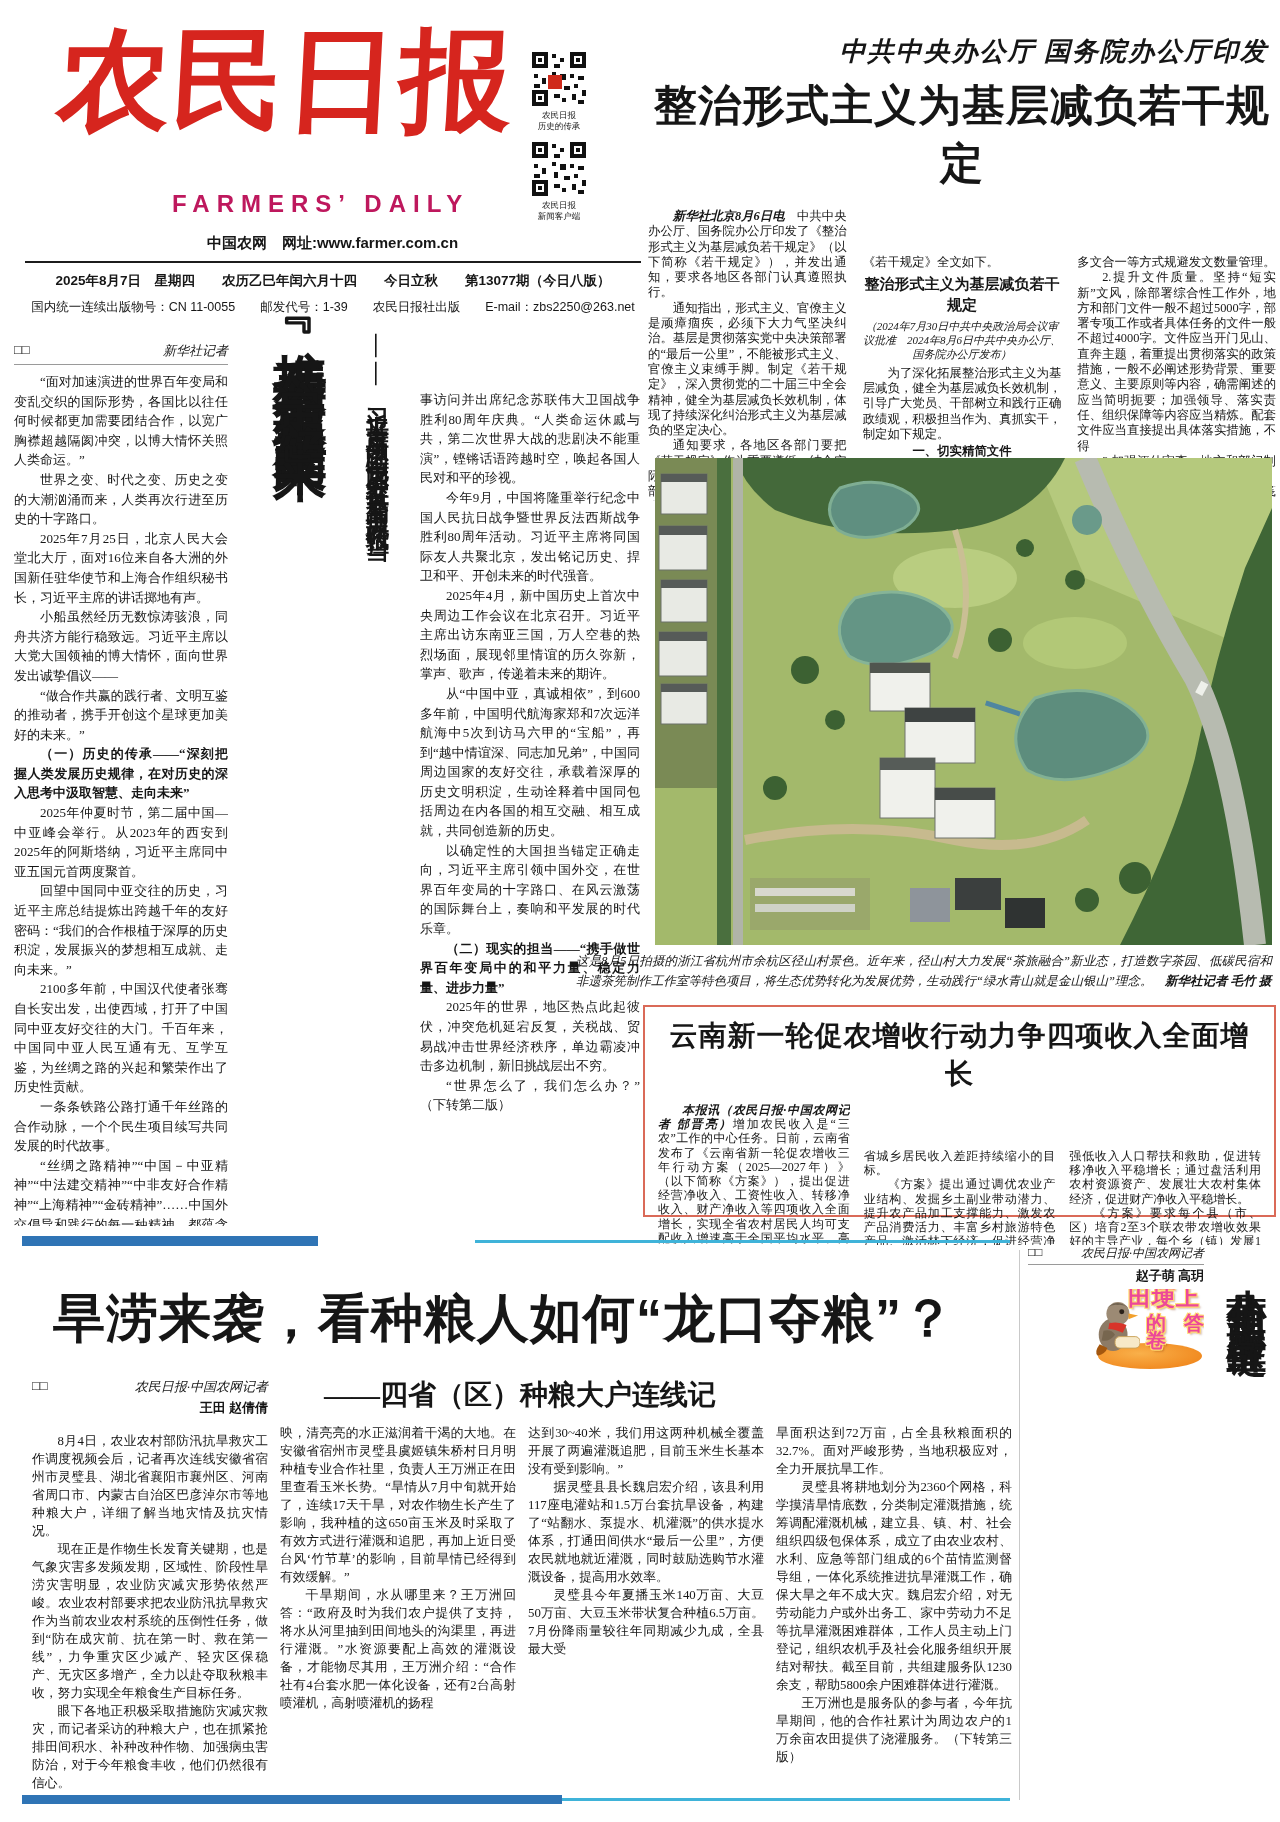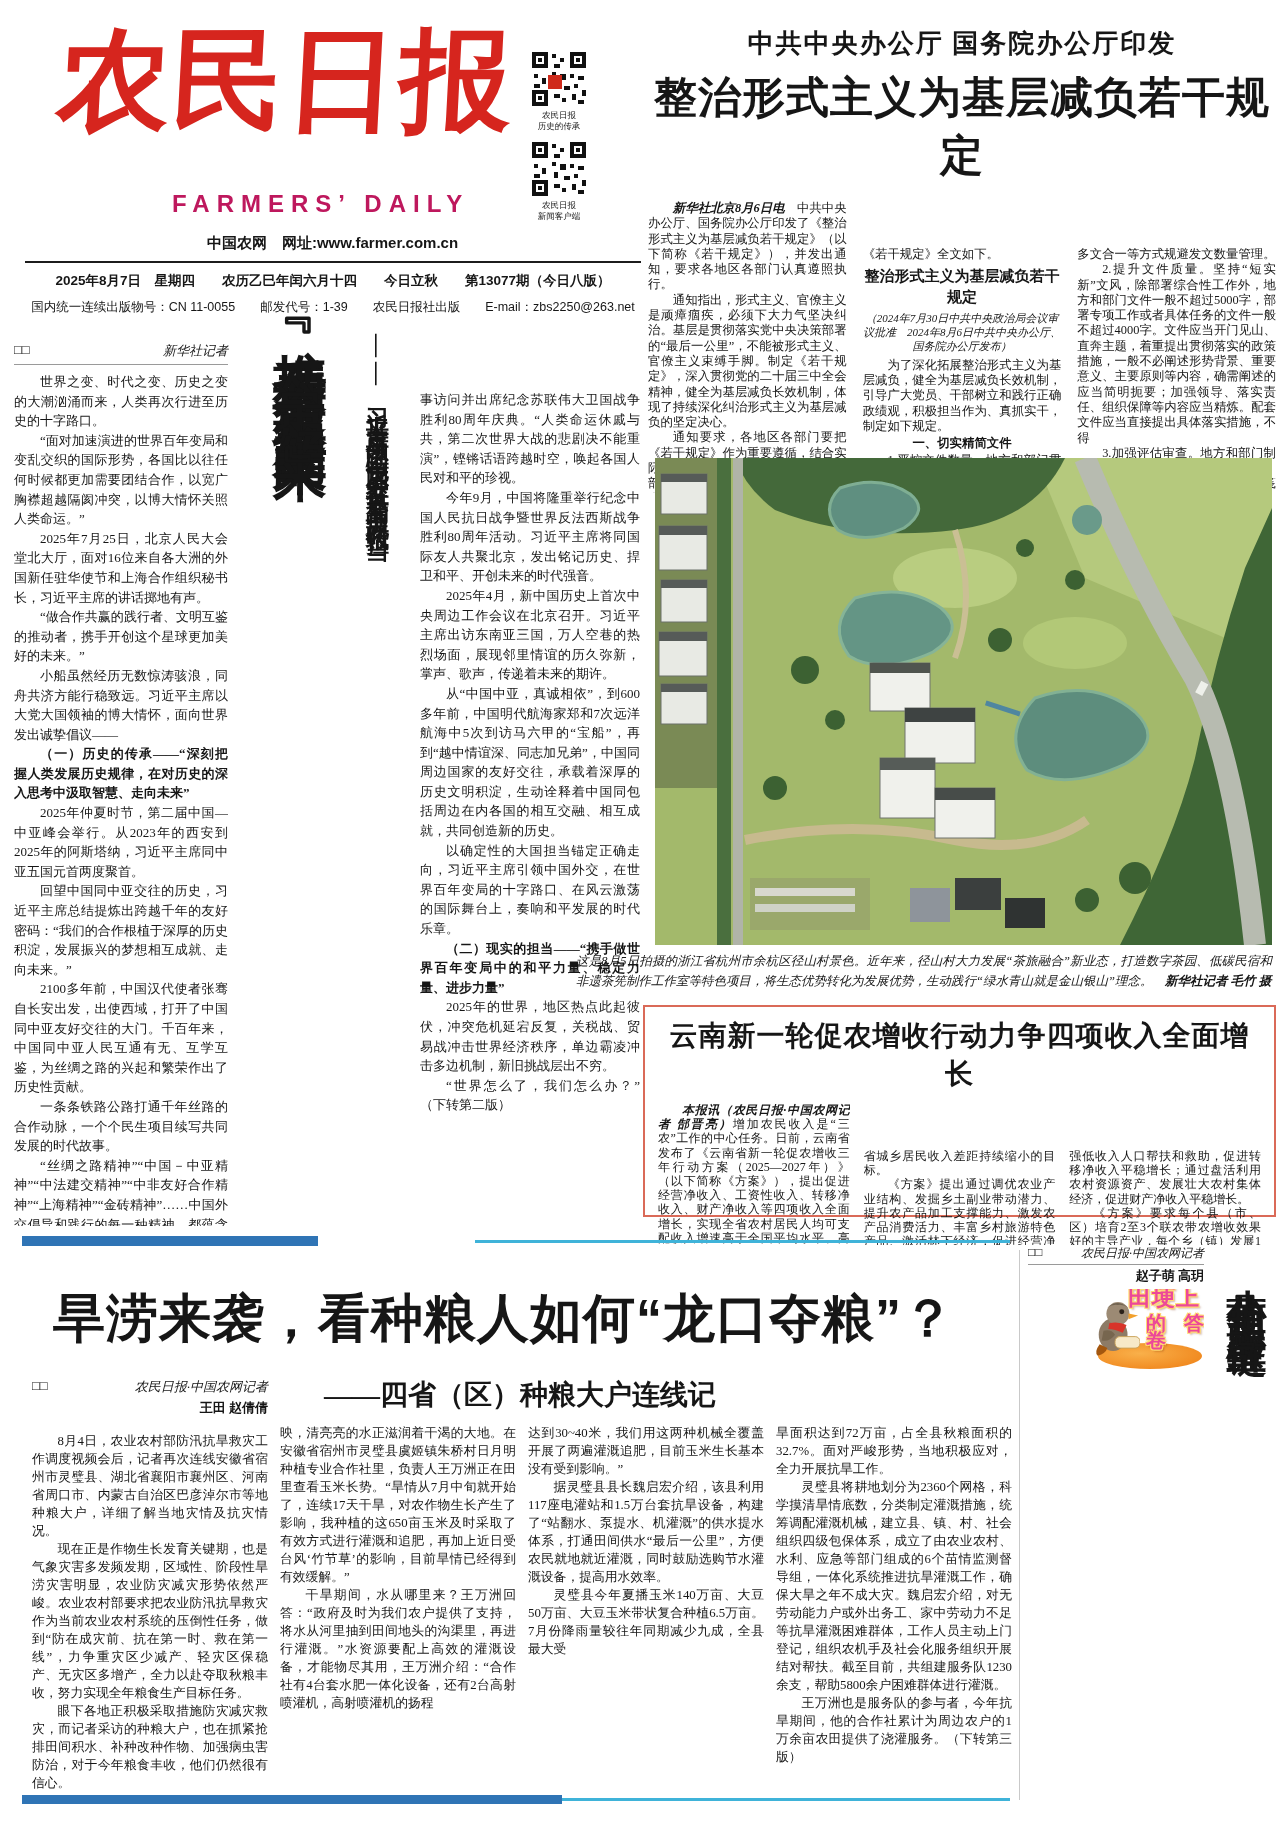--- a/index.html
+++ b/index.html
@@ -27,21 +27,21 @@
   .mastline{position:absolute;left:25px;width:616px;text-align:center;font-weight:bold;
         font-family:"Liberation Sans","DejaVu Sans",sans-serif;}
   #date-line{top:272px;font-size:13.5px;}
   #pub-line{top:299px;font-size:12.5px;font-weight:normal;}
   .qr{position:absolute;left:530px;width:58px;height:58px;}
   .qr-cap{position:absolute;left:524px;width:70px;text-align:center;font-size:8.5px;line-height:11px;
         font-family:"Liberation Sans","DejaVu Sans",sans-serif;}
   #qr-seal{position:absolute;left:548px;top:75px;width:14px;height:14px;background:#cf2a1b;}
   
   #top-story{position:absolute;left:648px;top:26px;width:628px;}
-  #top-kicker{text-align:center;font-size:26px;font-weight:bold;letter-spacing:2px;margin:0;}
+  #top-kicker{text-align:right;font-size:26px;font-weight:bold;letter-spacing:2px;margin:8px;font-style:italic;}
   #top-headline{text-align:center;font-size:43px;font-weight:900;letter-spacing:1px;margin:8px 0 0;}
   #top-cols{display:flex;gap:16px;margin-top:16px;height:292px;}
   #top-cols .body{position:relative;flex:1;font-size:12.4px;line-height:15.3px;height:292px;}
   
   #ft-byline{position:absolute;left:14px;top:342px;width:214px;display:flex;justify-content:space-between;
         font-size:13px;border-bottom:1px solid #9a9a9a;padding-bottom:4px;}
   #ft-left{left:14px;top:372px;width:214px;height:854px;font-size:13px;line-height:19.6px;}
   #ft-hv{position:absolute;left:244px;top:300px;width:92px;height:928px;writing-mode:vertical-rl;
         font-size:54px;font-weight:900;letter-spacing:7px;}
   #ft-sv{position:absolute;left:341px;top:334px;width:52px;height:852px;writing-mode:vertical-rl;
@@ -180,25 +180,25 @@
           <p>4.严控会议数量。召开全国性会议应当严格履行审批程序，实行计划管理。（下转第二版）</p>
         </div>
     </div>
   </div>
 
   <div id="ft-byline">
     <span>□□</span>
     <span class="kai">新华社记者</span>
   </div>
   <div id="ft-left" class="body">
+      <p>“面对加速演进的世界百年变局和变乱交织的国际形势，各国比以往任何时候都更加需要团结合作，以宽广胸襟超越隔阂冲突，以博大情怀关照人类命运。”</p>
       <p>世界之变、时代之变、历史之变的大潮汹涌而来，人类再次行进至历史的十字路口。</p>
-      <p>“面对加速演进的世界百年变局和变乱交织的国际形势，各国比以往任何时候都更加需要团结合作，以宽广胸襟超越隔阂冲突，以博大情怀关照人类命运。”</p>
       <p>2025年7月25日，北京人民大会堂北大厅，面对16位来自各大洲的外国新任驻华使节和上海合作组织秘书长，习近平主席的讲话掷地有声。</p>
+      <p>小船虽然经历无数惊涛骇浪，同舟共济方能行稳致远。习近平主席以大党大国领袖的博大情怀，面向世界发出诚挚倡议——</p>
       <p>“做合作共赢的践行者、文明互鉴的推动者，携手开创这个星球更加美好的未来。”</p>
-      <p>小船虽然经历无数惊涛骇浪，同舟共济方能行稳致远。习近平主席以大党大国领袖的博大情怀，面向世界发出诚挚倡议——</p>
       <p class="fb">（一）历史的传承——“深刻把握人类发展历史规律，在对历史的深入思考中汲取智慧、走向未来”</p>
       <p>2025年仲夏时节，第二届中国—中亚峰会举行。从2023年的西安到2025年的阿斯塔纳，习近平主席同中亚五国元首两度聚首。</p>
       <p>回望中国同中亚交往的历史，习近平主席总结提炼出跨越千年的友好密码：“我们的合作根植于深厚的历史积淀，发展振兴的梦想相互成就、走向未来。”</p>
       <p>2100多年前，中国汉代使者张骞自长安出发，出使西域，打开了中国同中亚友好交往的大门。千百年来，中国同中亚人民互通有无、互学互鉴，为丝绸之路的兴起和繁荣作出了历史性贡献。</p>
       <p>一条条铁路公路打通千年丝路的合作动脉，一个个民生项目续写共同发展的时代故事。</p>
       <p>“丝绸之路精神”“中国－中亚精神”“中法建交精神”“中非友好合作精神”“上海精神”“金砖精神”……中国外交倡导和践行的每一种精神，都蕴含着关照现实的深邃思索，融汇为贯古通今的时代表达。</p>
     </div>
   <div id="ft-hv">『携手开创这个星球更加美好的未来』</div>
   <div id="ft-sv">——习近平主席引领中国特色大国外交在世界变局中展现时代担当</div>
   <div id="ft-right" class="body">

